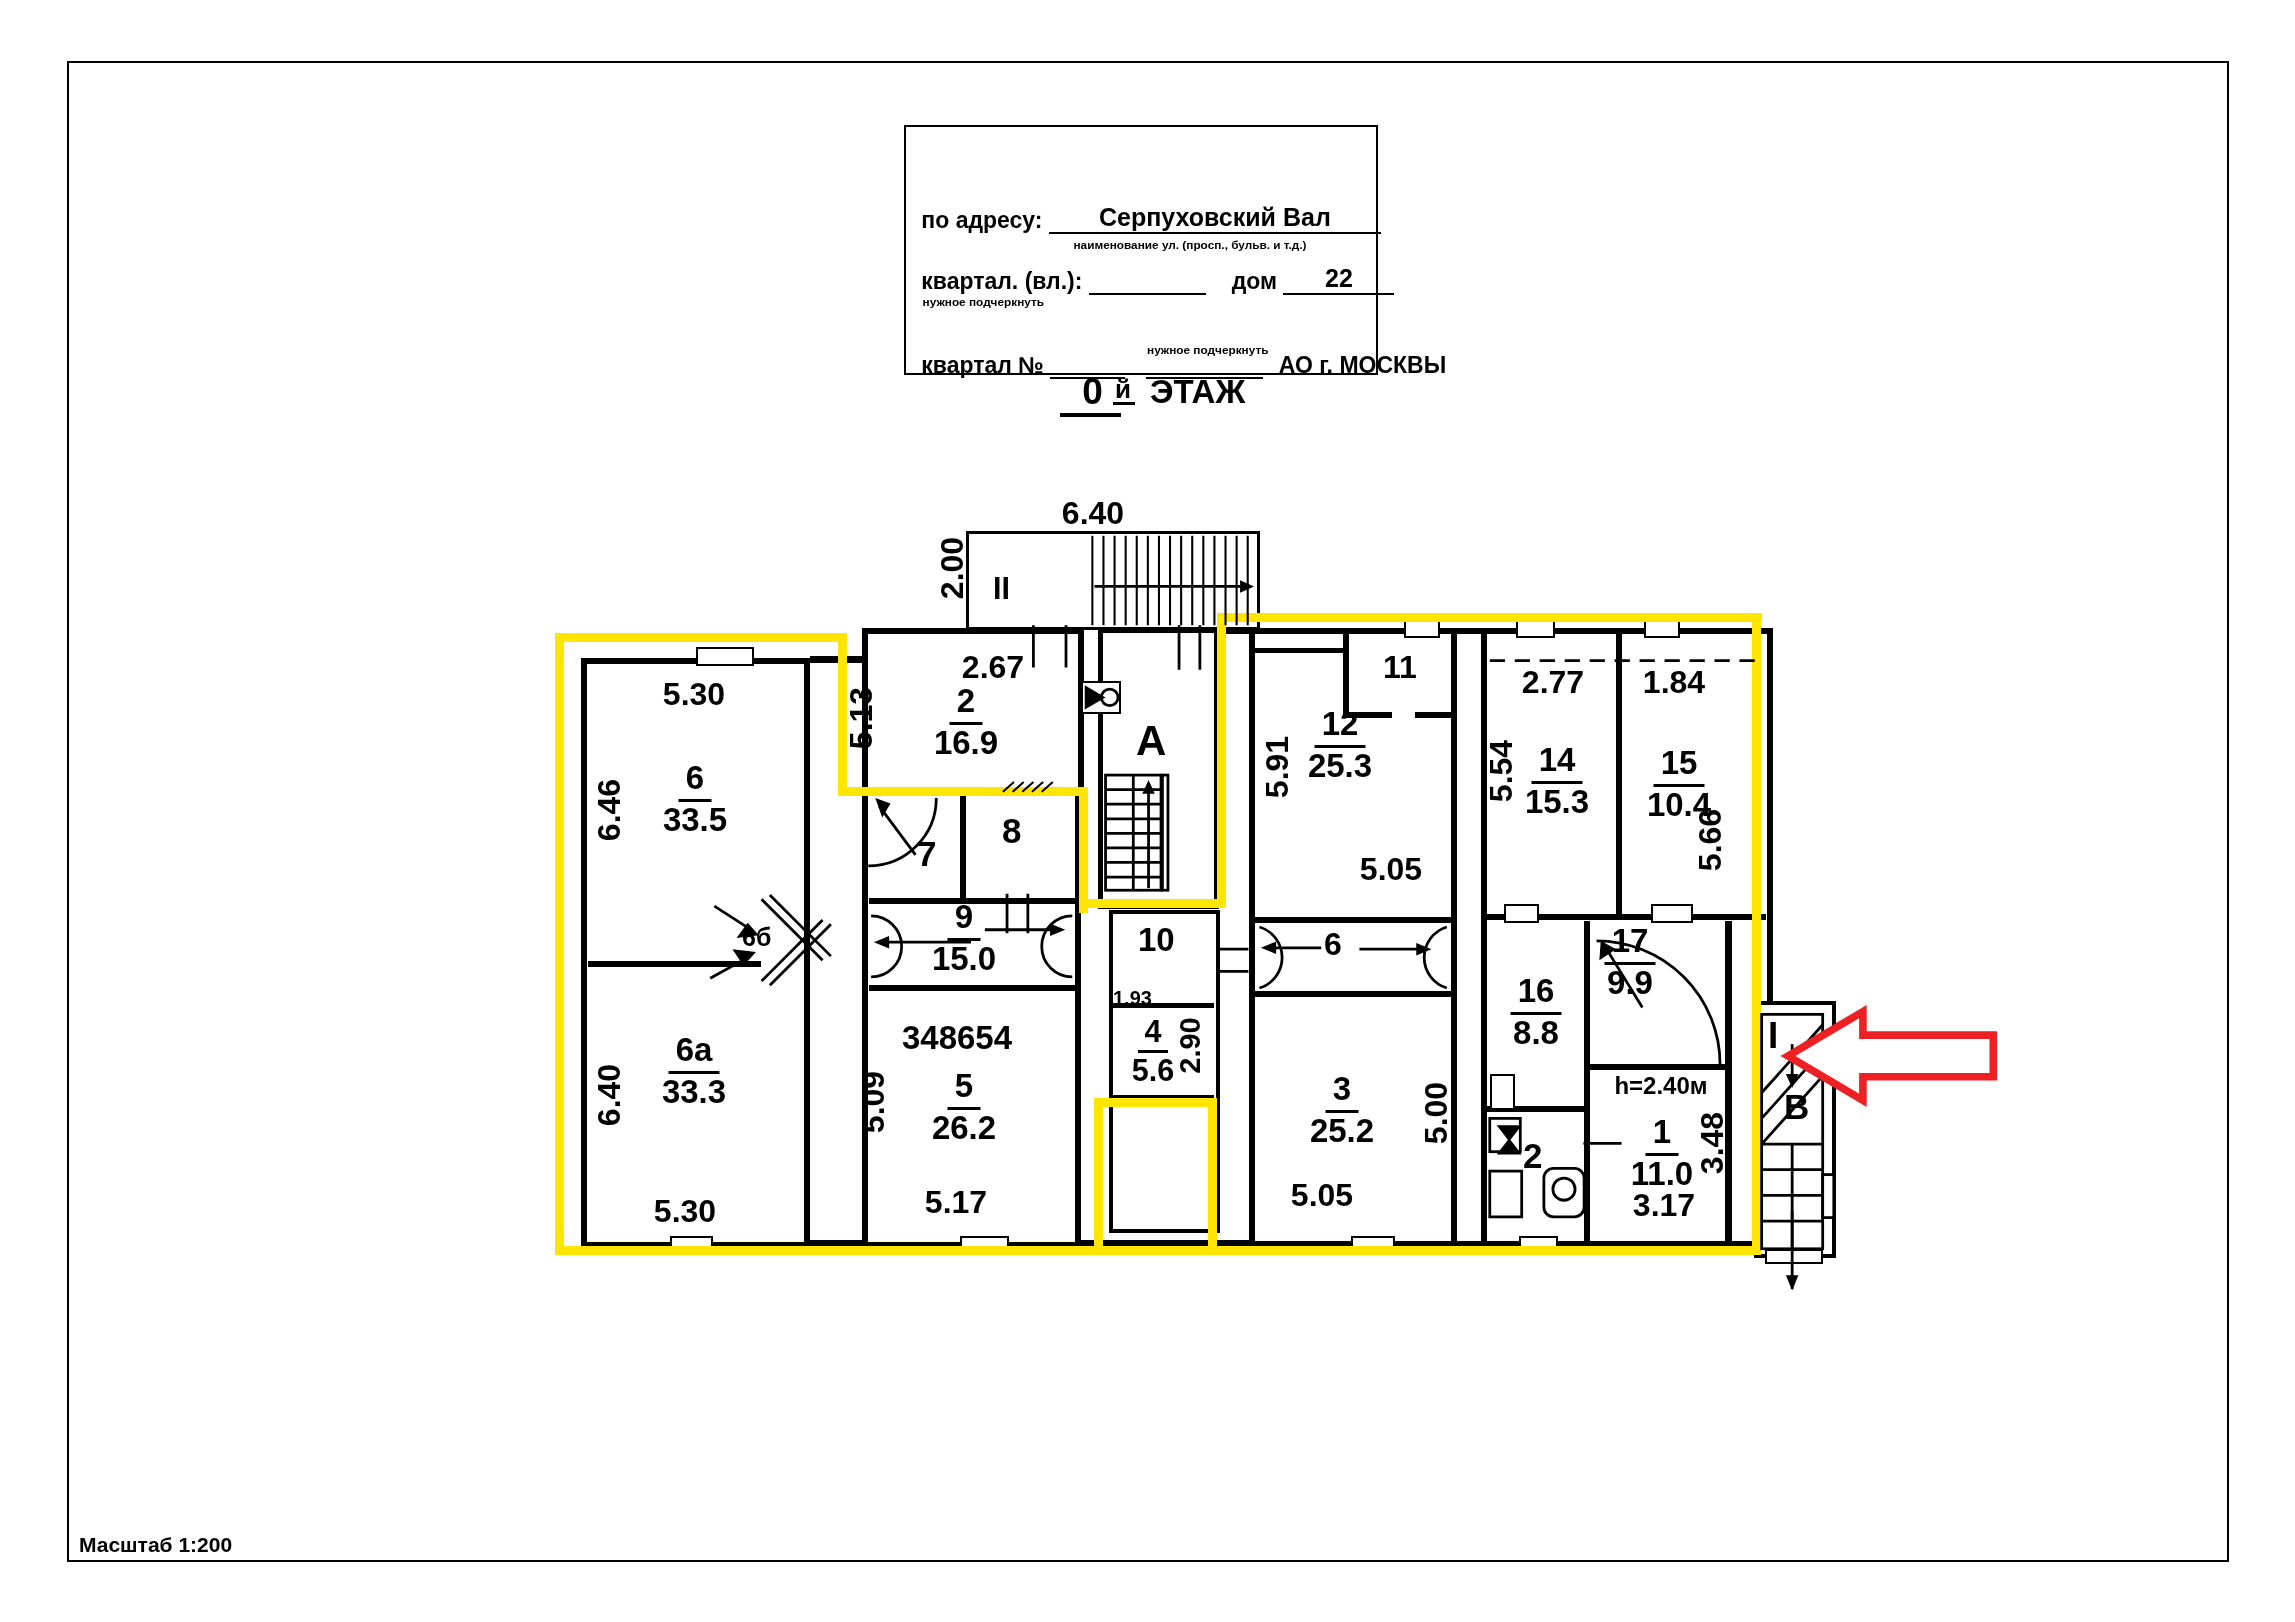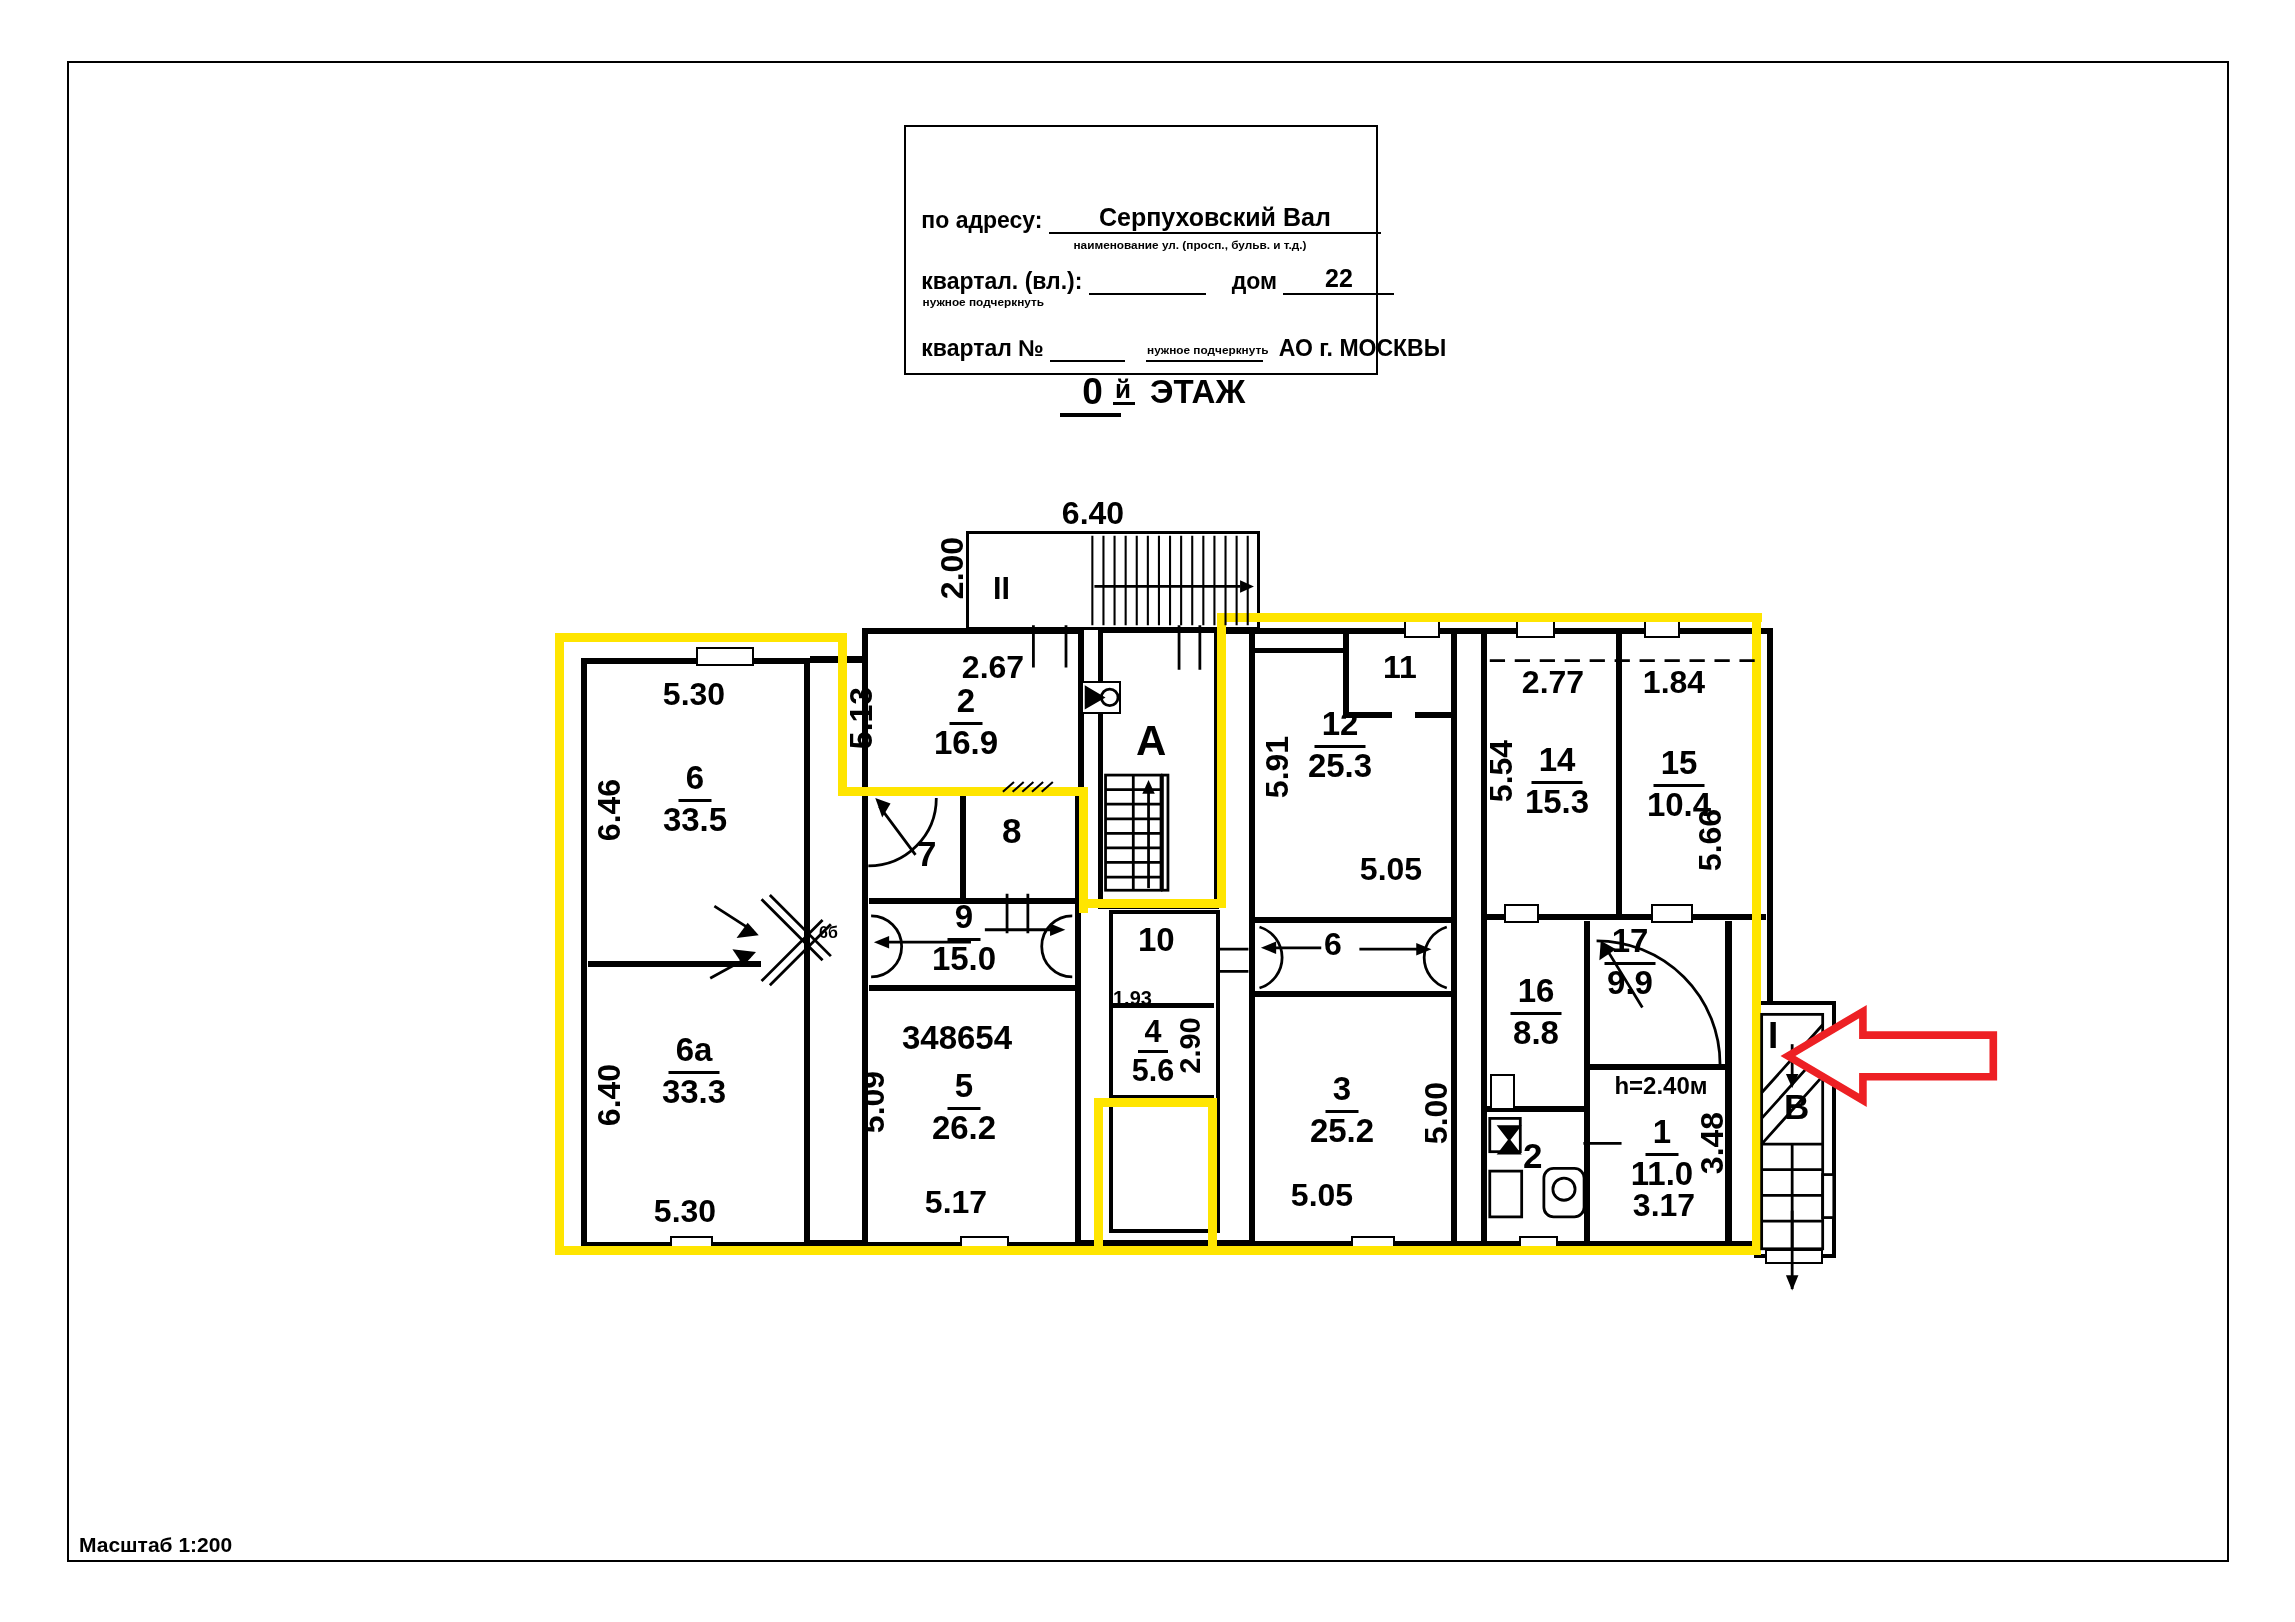--- a/index.html
+++ b/index.html
@@ -33,21 +33,21 @@
   </div>
   <div class="abs hint" style="left:121px;top:111px;width:326px;text-align:center">наименование ул. (просп., бульв. и т.д.)</div>
   <div class="tb-row" style="left:15.3px;top:137px">
     <span>квартал. (вл.):</span>
     <span class="ul" style="width:117px">&nbsp;</span>
     <span style="margin-left:19.4px">дом</span>
     <span class="ul" style="width:111px;font-size:25px">22</span>
   </div>
   <div class="abs hint" style="left:16.6px;top:168px">нужное подчеркнуть</div>
   <div class="abs hint" style="left:241px;top:216px">нужное подчеркнуть</div>
-  <div class="tb-row" style="left:15.3px;top:206px">
+  <div class="tb-row" style="left:15.3px;top:223px">
     <span>квартал №</span>
     <span class="ul" style="width:75px">&nbsp;</span>
     <span class="ul" style="width:117px;margin-left:14px">&nbsp;</span>
     <span style="margin-left:9.7px">АО г. МОСКВЫ</span>
   </div>
 </div>
 
 <div class="abs lbl" style="left:1068px;top:373px;width:49px;text-align:center;font-size:37px">0</div>
 <div class="wall" style="left:1060px;top:413px;width:61px;height:3.5px;z-index:40"></div>
 <div class="abs lbl" style="left:1115px;top:376px;font-size:26px">й</div>
@@ -168,21 +168,21 @@
   </g>
   <polygon points="2578,1522 2686,1458 2686,1492 2874,1492 2874,1552 2686,1552 2686,1586" fill="#fff" stroke="#ed2024" stroke-width="11" stroke-linejoin="miter"></polygon>
 </svg>
 
 <div class="lbl ctr" style="left:694px;top:678px">5.30</div>
 <div class="lbl rot" style="left:567px;top:794px;width:83px;text-align:center">6.46</div>
 <div class="frac" style="left:695px;top:760px"><span class="t">6</span><span class="b">33.5</span></div>
 <div class="lbl rot" style="left:567px;top:1079px;width:83px;text-align:center">6.40</div>
 <div class="frac" style="left:694px;top:1032px"><span class="t">6а</span><span class="b">33.3</span></div>
 <div class="lbl ctr" style="left:685px;top:1195px">5.30</div>
-<div class="lbl" style="left:819px;top:925px;font-size:16px">6б</div>
+<div class="lbl" style="left:742px;top:925px;font-size:25px">6б</div>
 
 <div class="lbl ctr" style="left:993px;top:651px">2.67</div>
 <div class="lbl rot" style="left:819px;top:702px;width:83px;text-align:center">5.13</div>
 <div class="frac" style="left:966px;top:683px"><span class="t">2</span><span class="b">16.9</span></div>
 
 <div class="lbl" style="left:917px;top:836px;font-size:35px">7</div>
 <div class="lbl" style="left:1002px;top:813px;font-size:35px">8</div>
 <div class="frac" style="left:964px;top:899px"><span class="t">9</span><span class="b">15.0</span></div>
 
 <div class="lbl ctr" style="left:957px;top:1021px;font-size:33px">348654</div>

